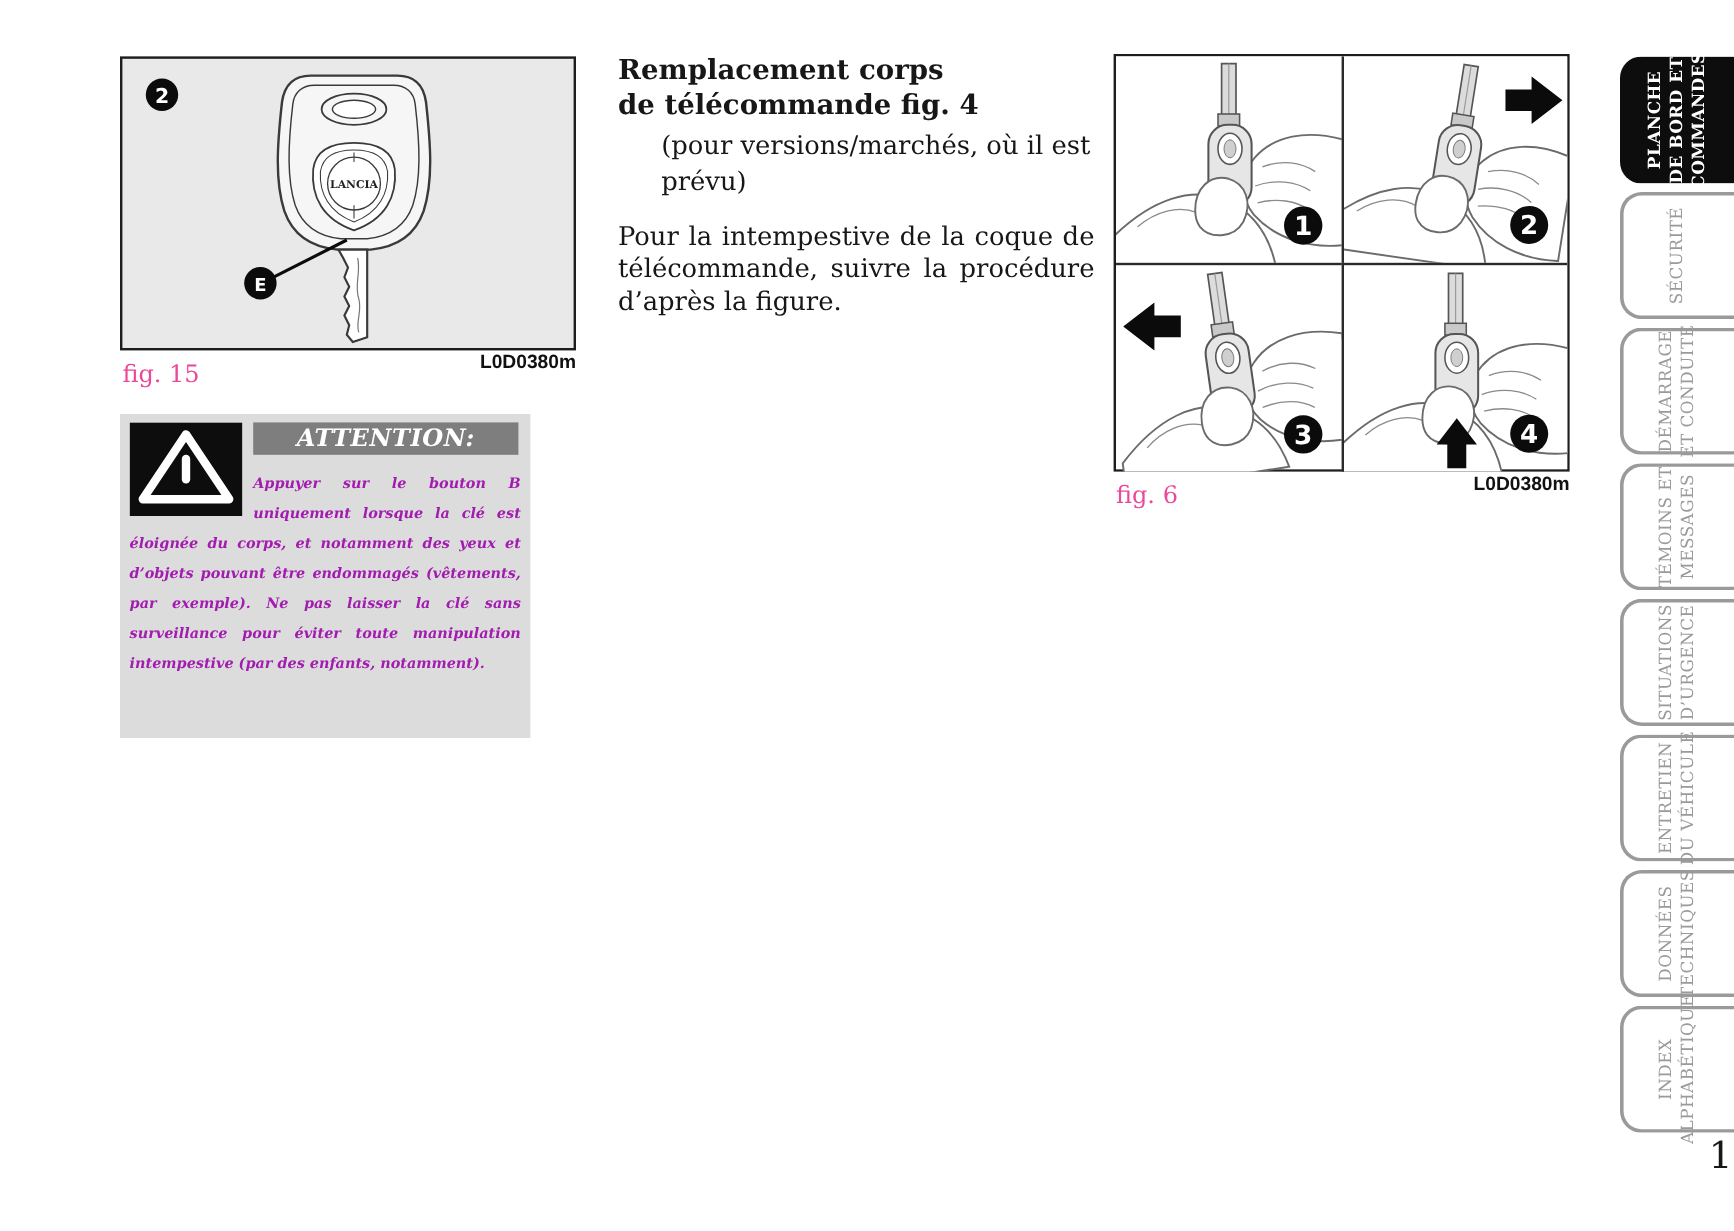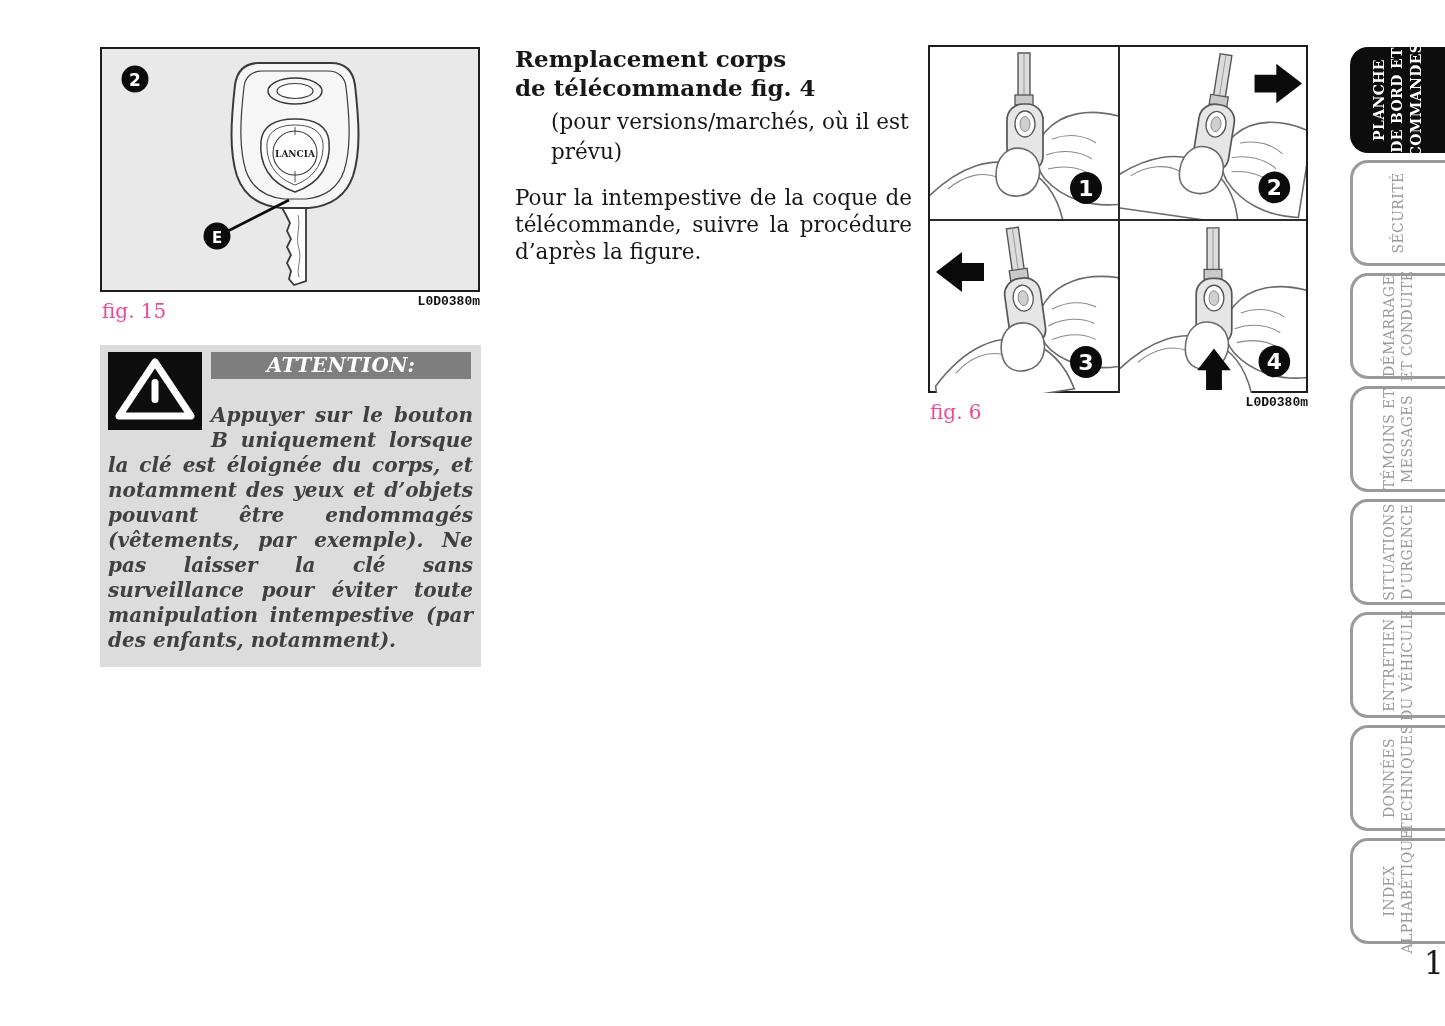--- a/index.html
+++ b/index.html
@@ -4,49 +4,49 @@
 <style>
   * { margin:0; padding:0; box-sizing:border-box; }
   html,body { width:1445px; height:1026px; background:#ffffff; overflow:hidden; }
   body { font-family:"DejaVu Serif", serif; color:#171717; }
   .page { position:relative; width:1445px; height:1026px; background:#fff; }
 
   
   .figbox { position:absolute; border:2px solid #1d1d1d; }
   .figbox.gray { background:#e9e9e9; }
   .fig-footer { position:relative; height:36px; }
-  .fig-code { position:absolute; right:0; top:1px; font-family:Liberation Mono, monospace;
-              font-weight:bold; font-size:13px; color:#111; }
+  .fig-code { position:absolute; right:0; top:1px; font-family:Liberation Sans, sans-serif;
+              font-weight:bold; font-size:16px; color:#111; }
   .fig-caption { position:absolute; left:2px; top:6px; font-size:20px; color:#ec4899; }
 
   
   .fig16-grid { display:grid; grid-template-columns:1fr 1fr; width:100%; height:100%; background:#fff; }
   .panel { position:relative; }
   .panel:nth-child(2), .panel:nth-child(4) { border-left:2px solid #2a2a2a; }
   .panel:nth-child(3), .panel:nth-child(4) { border-top:2px solid #2a2a2a; }
   .panel svg { display:block; width:100%; height:100%; }
 
   
   .article { position:absolute; left:515px; top:44px; width:397px; }
   .article h1 { font-size:23px; font-weight:bold; line-height:29px; }
   .article .subtitle { font-size:21.5px; line-height:30px; margin-top:5px;margin-left:36px; }
   .article .bodytext { font-size:21.5px; line-height:27px; margin-top:17px;
                        text-align:justify; }
 
   
-  .warning { position:absolute; left:100px; top:345px; width:381px; min-height:270px;
+  .warning { position:absolute; left:100px; top:345px; width:342px; min-height:270px;
              background:#dcdcdc; padding:7px 8px 14px 8px; }
   .warn-icon { float:left; width:94px; height:78px; margin:0 9px 5px 0; }
   .warn-icon svg { display:block; width:100%; height:100%; }
   .attention-bar { overflow:hidden; background:#7e7e7e; height:27px; margin-right:2px;
                    text-align:center; }
   .attention-bar span { color:#ffffff; font-style:italic; font-weight:bold; font-size:20px;
                         line-height:27px; letter-spacing:0.5px; }
-  .warn-text { font-weight:bold; font-style:italic; font-size:20px; line-height:25px;
-               text-align:justify; margin-top:24px; color:#404040; }
+  .warn-text { font-weight:bold; font-style:italic; font-size:12px; line-height:25px;
+               text-align:justify; margin-top:12px; color:#a21caf; }
 
   
   .tab { position:absolute; left:1350px; width:95px; height:106px; }
   .tab-face { position:absolute; inset:0; background:#fff; border:3px solid #9a9a9a;
               border-right:none; border-radius:18px 0 0 18px; }
   .tab.active .tab-face { background:#0d0d0d; border-color:#0d0d0d; }
   .tab-label { position:absolute; top:50%; left:50%;
                transform:translate(-50%,-50%) rotate(-90deg);
                width:160px; text-align:center; font-size:14px; line-height:1.32;
                letter-spacing:0.4px; color:#9a9a9a; }

